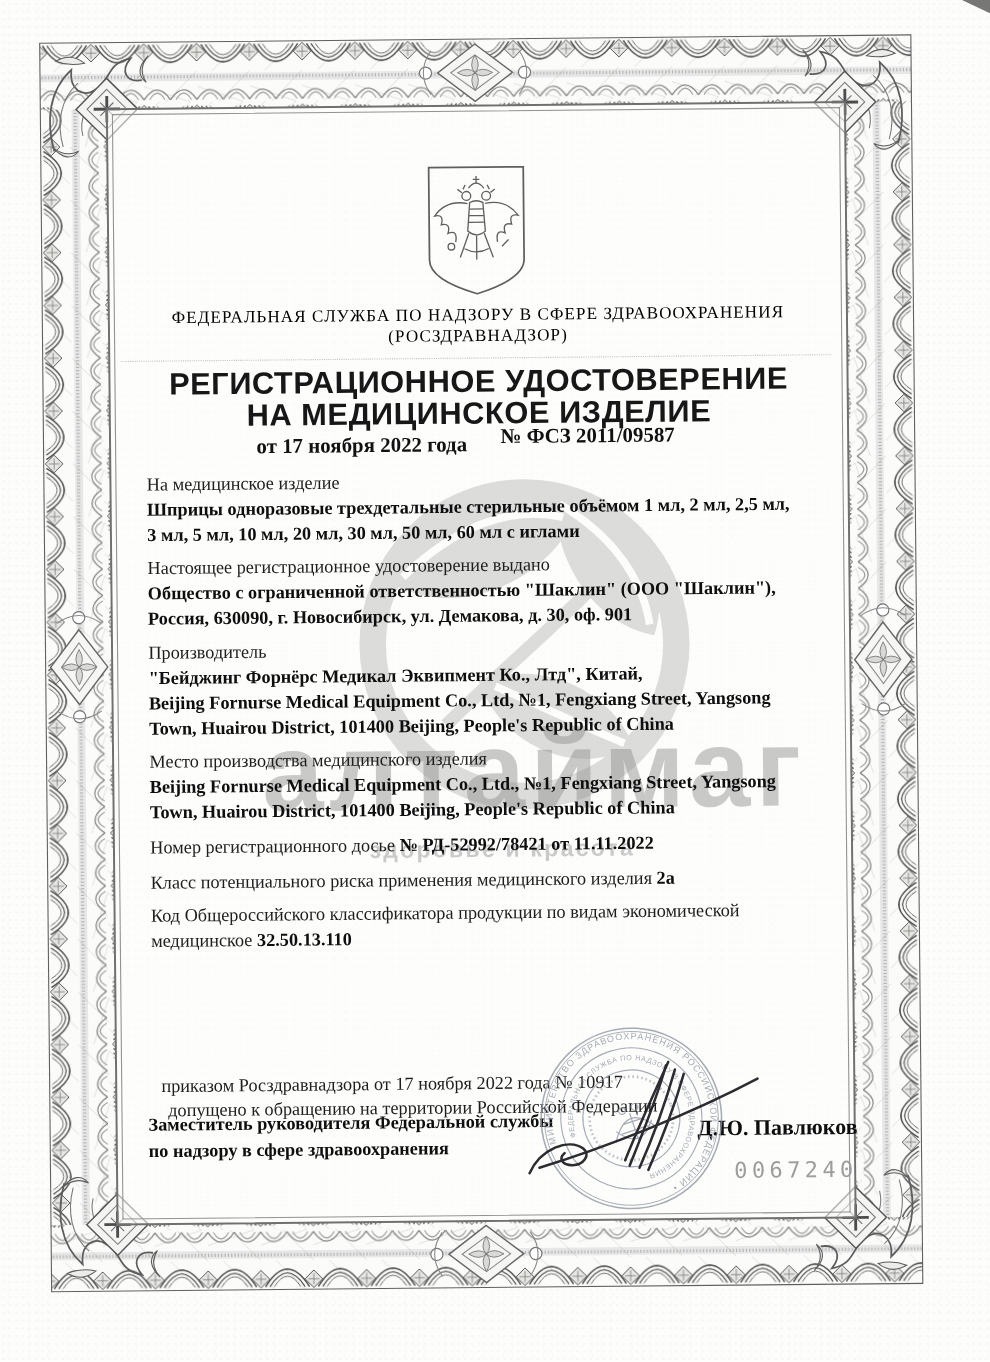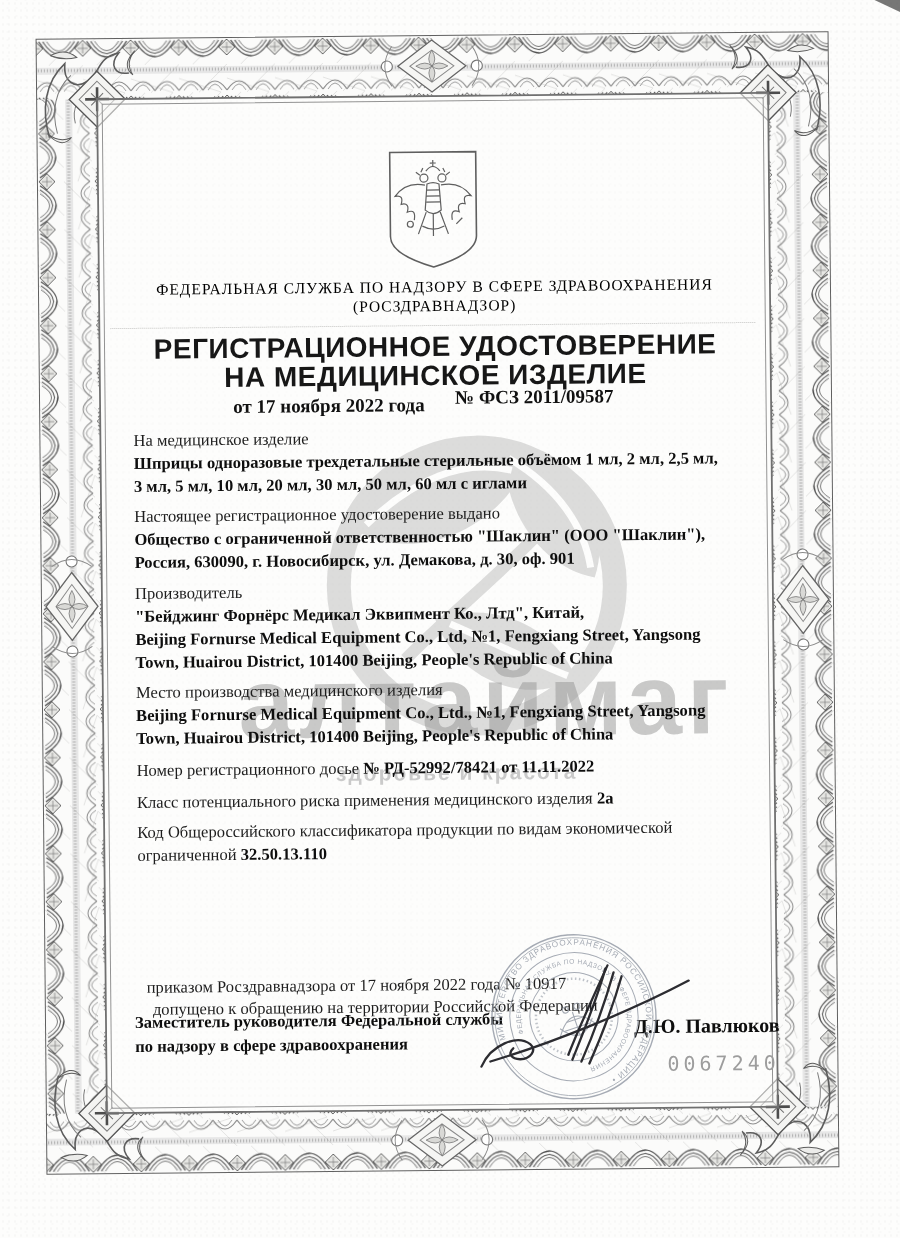--- a/index.html
+++ b/index.html
@@ -168,21 +168,21 @@
       <div class="line b" style="left:30px;top:627px;">Town, Huairou District, 101400 Beijing, People's Republic of China</div>
 
       <div class="line" style="left:30px;top:659px;">
         <span>Номер регистрационного досье </span><span class="b">№ РД-52992/78421 от 11.11.2022</span>
       </div>
       <div class="line" style="left:30px;top:691px;">
         <span>Класс потенциального риска применения медицинского изделия </span><span class="b">2а</span>
       </div>
       <div class="line" style="left:30px;top:721px;">Код Общероссийского классификатора продукции по видам экономической</div>
       <div class="line" style="left:30px;top:744px;">
-        <span>ограниченной </span><span class="b">32.50.13.110</span>
+        <span>медицинское </span><span class="b">32.50.13.110</span>
       </div>
 
       <div class="line" style="left:38px;top:876px;">приказом Росздравнадзора от 17 ноября 2022 года № 10917</div>
       <div class="line" style="left:44px;top:898px;">допущено к обращению на территории Российской Федерации</div>
       <div class="line b" style="left:26px;top:911px;">Заместитель руководителя Федеральной службы</div>
       <div class="line b" style="left:26px;top:935px;">по надзору в сфере здравоохранения</div>
       <div class="line b" style="left:525px;top:918px;font-size:20px;">Д.Ю. Павлюков</div>
       <div class="serial">0067240</div>
 
       <svg class="ovl" width="665" height="1010" viewBox="0 0 665 1010">

